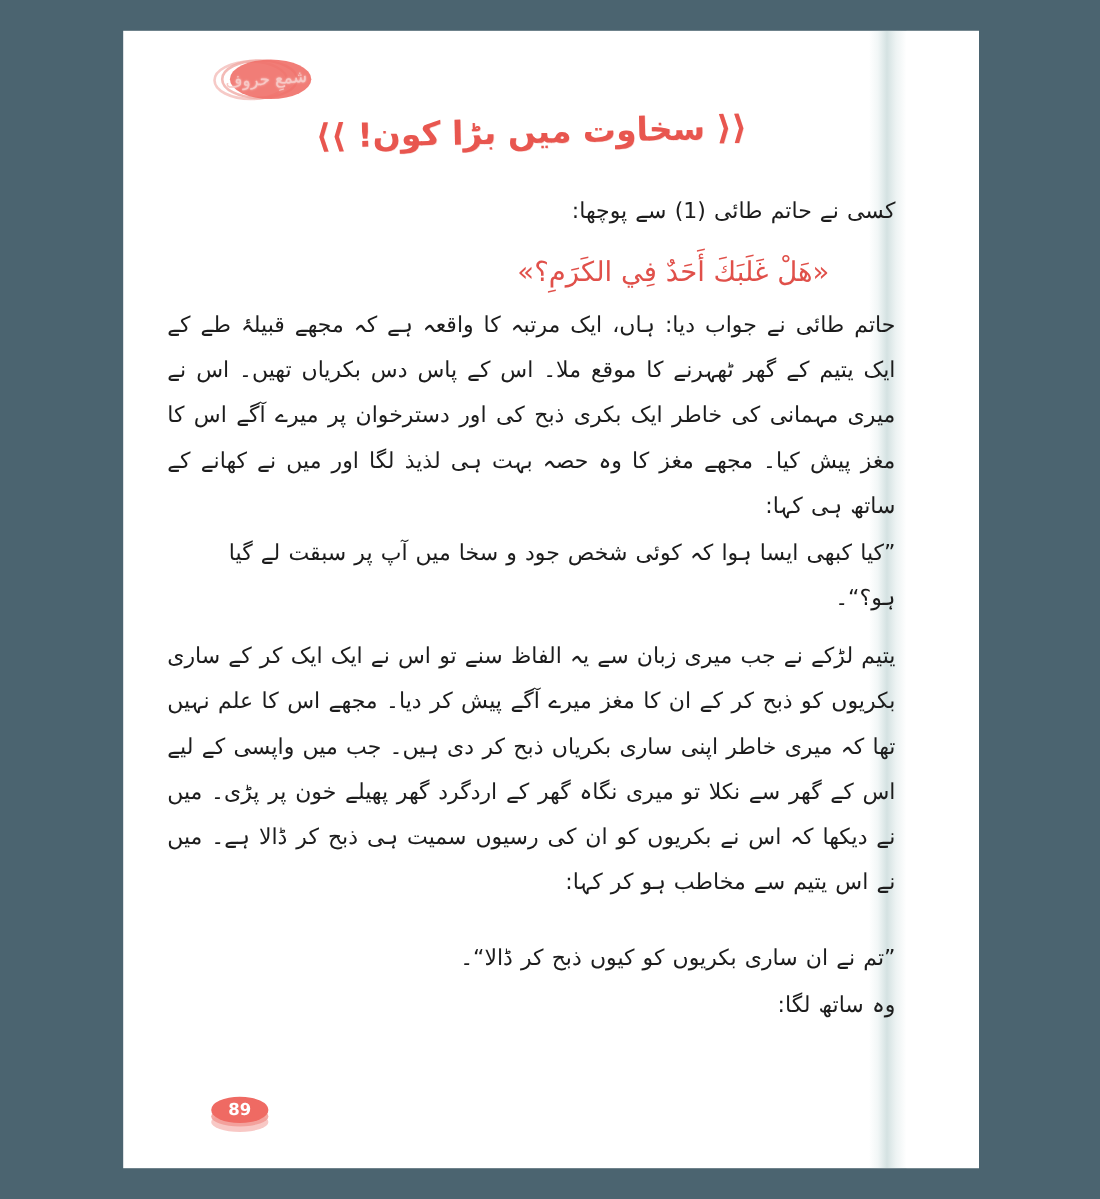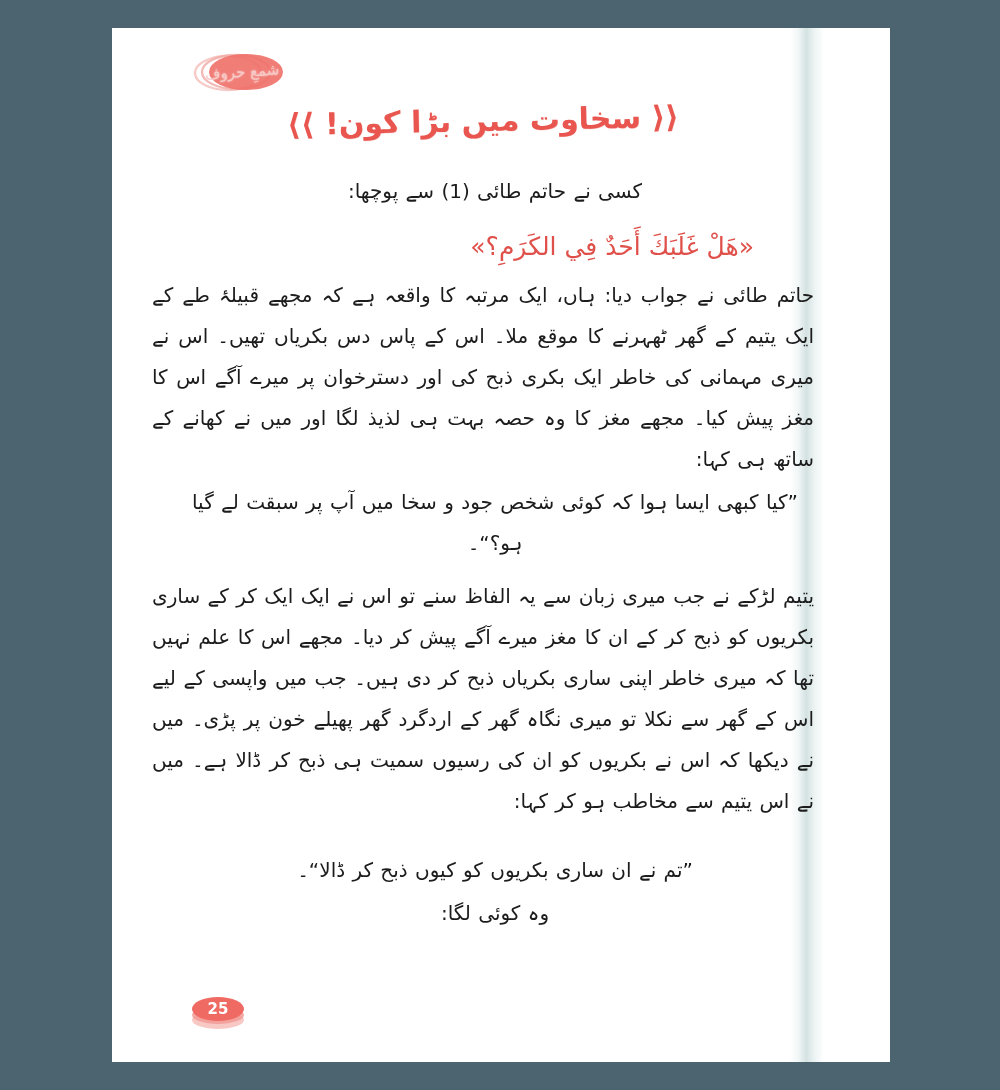--- a/index.html
+++ b/index.html
@@ -113,21 +113,21 @@
     margin: 0 0 2px 0;
     font-family: "DejaVu Sans", sans-serif;
     font-size: 20px;
     line-height: 2.05;
     color: #1c1c1c;
     text-align: justify;
     text-justify: inter-word;
     direction: rtl;
     word-spacing: 1px;
   }
-  .para.left   { text-align: center; margin-left: 24px; }
+  .para.left   { text-align: right; margin-left: 24px; }
 
   
   .arabic-quote {
     margin: 14px 0 8px 0;
     font-family: "DejaVu Sans", sans-serif;
     font-size: 25px;
     line-height: 1.65;
     color: #e0504a;
     direction: rtl;
     text-align: center;
@@ -216,27 +216,27 @@
 
       <div class="gap-sm"></div>
 
       <p class="para">یتیم لڑکے نے جب میری زبان سے یہ الفاظ سنے تو اس نے ایک ایک کر کے ساری بکریوں کو ذبح کر کے ان کا مغز میرے آگے پیش کر دیا۔ مجھے اس کا علم نہیں تھا کہ میری خاطر اپنی ساری بکریاں ذبح کر دی ہیں۔ جب میں واپسی کے لیے اس کے گھر سے نکلا تو میری نگاہ گھر کے اردگرد گھر پھیلے خون پر پڑی۔ میں نے دیکھا کہ اس نے بکریوں کو ان کی رسیوں سمیت ہی ذبح کر ڈالا ہے۔ میں نے اس یتیم سے مخاطب ہو کر کہا:</p>
 
       <div class="gap-md"></div>
 
 
       <p class="para left">”تم نے ان ساری بکریوں کو کیوں ذبح کر ڈالا“۔</p>
 
-      <p class="para left">وہ کوئی لگا:</p>
+      <p class="para left">وہ ساتھ لگا:</p>
 
     </div>
 
     <div class="page-number">
       <svg width="58" height="42" viewBox="0 0 58 42" xmlns="http://www.w3.org/2000/svg">
         <ellipse cx="29" cy="30" rx="26" ry="9" fill="#f6b6b1" opacity="0.75"></ellipse>
         <ellipse cx="29" cy="25" rx="26" ry="9" fill="#f29a94" opacity="0.85"></ellipse>
         <ellipse cx="29" cy="19" rx="26" ry="12" fill="#ef6a63"></ellipse>
       </svg>
-      <div class="page-number-label">25</div>
+      <div class="page-number-label">89</div>
     </div>
 
   </div>
 </div>
 
 </body></html>

